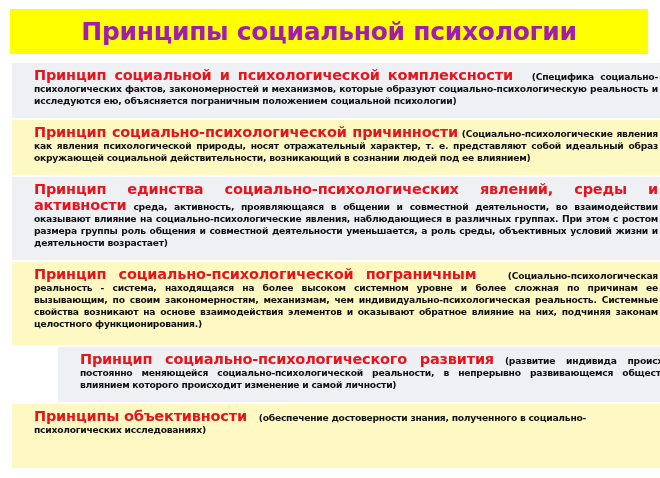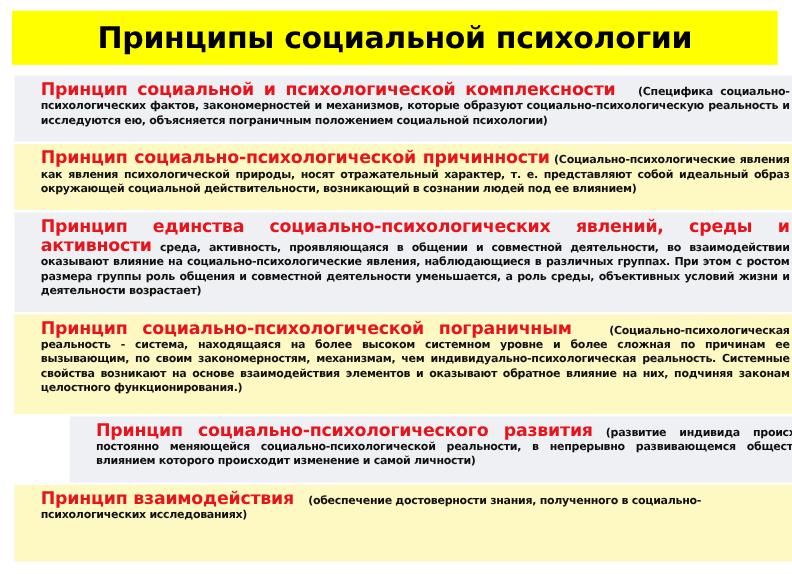--- a/index.html
+++ b/index.html
@@ -22,21 +22,21 @@
       height: 45px;
       background: #ffff00;
       display: flex;
       align-items: center;
       justify-content: center;
     }
     .title-text {
       font-family: "DejaVu Sans", sans-serif;
       font-weight: bold;
       font-size: 25px;
-      color: #000000;
+      color: #a21caf;
       letter-spacing: -0.3px;
     }
     .principle {
       position: absolute;
       left: 12px;
       width: 624px;
       padding: 4px 6px 0 22px;
       box-sizing: content-box;
       text-align: justify;
       line-height: 12px;
@@ -85,15 +85,15 @@
   <span class="principle-name">Принцип социально-психологической пограничным</span>&nbsp;&nbsp;
   <span class="principle-desc">(Социально-психологическая реальность - система, находящаяся на более высоком системном уровне и более сложная по причинам ее вызывающим, по своим закономерностям, механизмам, чем индивидуально-психологическая реальность. Системные свойства возникают на основе взаимодействия элементов и оказывают обратное влияние на них, подчиняя законам целостного функционирования.)</span>
 </div>
 
 <div class="principle light" style="top:347px;height:51px;margin-left:46px;">
   <span class="principle-name">Принцип социально-психологического развития</span>
   <span class="principle-desc">(развитие индивида происходит в постоянно меняющейся социально-психологической реальности, в непрерывно развивающемся обществе, под влиянием которого происходит изменение и самой личности)</span>
 </div>
 
 <div class="principle blue" style="top:404px;height:60px;text-align:left;">
-  <span class="principle-name">Принцип взаимодействия</span>&nbsp;&nbsp;&nbsp;
+  <span class="principle-name">Принципы объективности</span>&nbsp;&nbsp;&nbsp;
   <span class="principle-desc">(обеспечение достоверности знания, полученного в социально-психологических исследованиях)</span>
 </div>
 
 </body></html>

